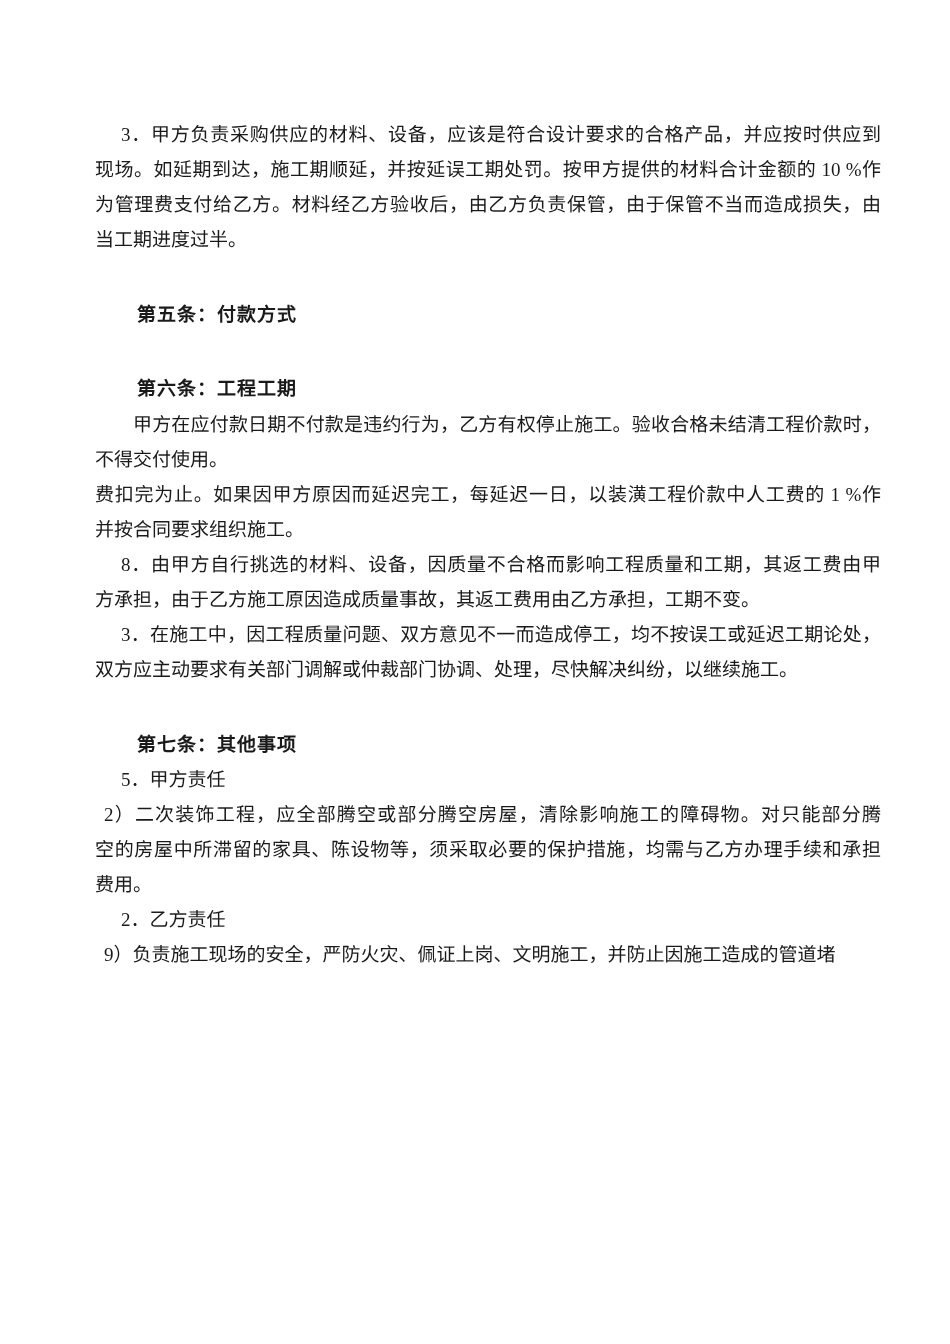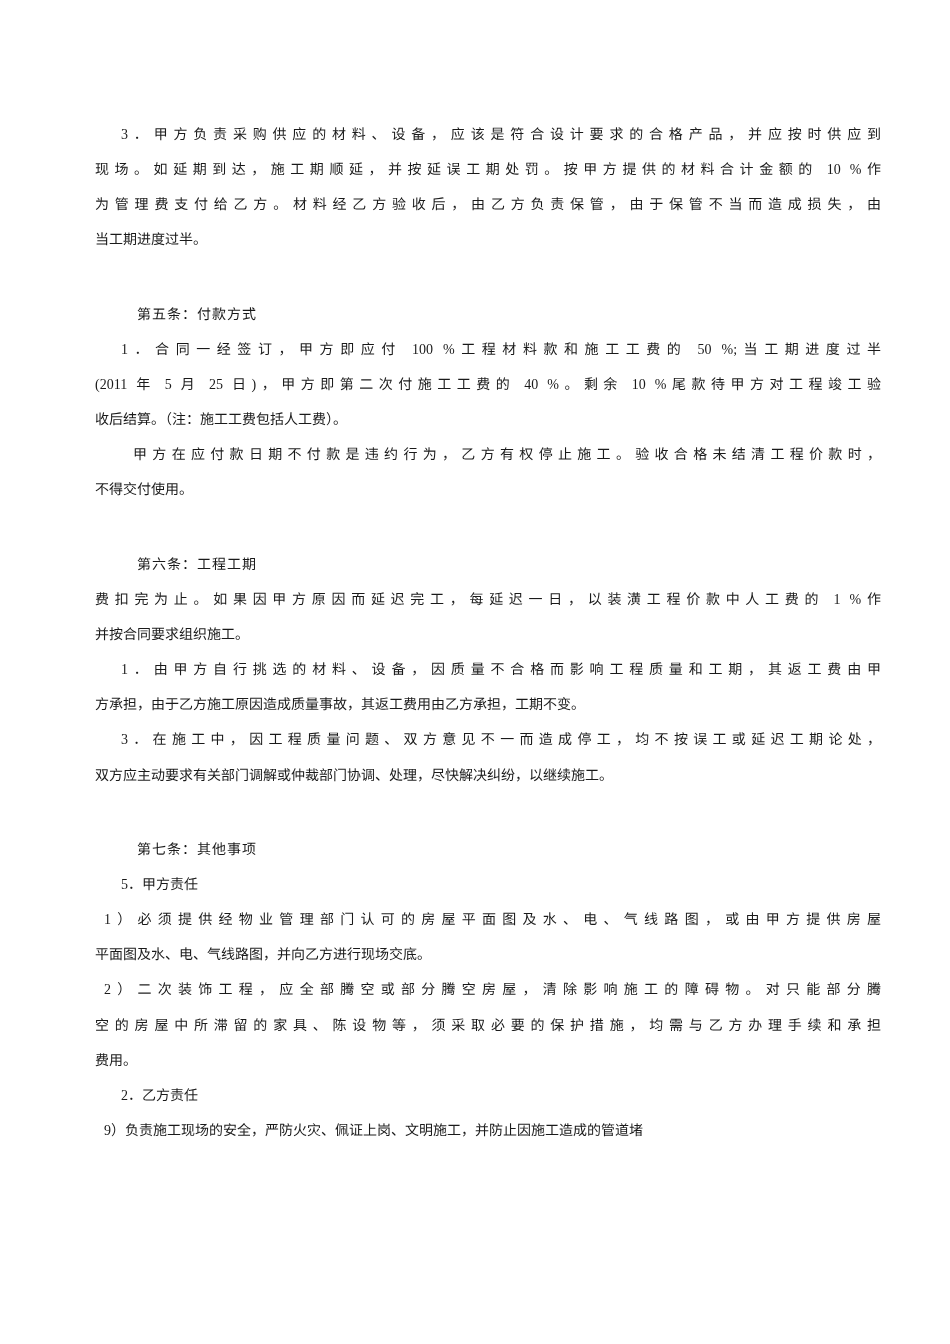--- a/index.html
+++ b/index.html
@@ -16,38 +16,38 @@
     font-family: "Liberation Serif", "DejaVu Serif", serif;
     color: #1a1a1a;
   }
   .content {
     position: absolute;
     left: 95px;
     top: 117px;
     width: 786px;
   }
   .line {
-    font-size: 14px;
+    font-size: 19px;
     line-height: 35.1px;
     height: 35.1px;
     overflow: hidden;
     text-align: left;
     white-space: normal;
   }
   
   .line.fill {
     text-align: justify;
     text-align-last: justify;
     -moz-text-align-last: justify;
   }
   .block.heading {
     margin-top: 39.5px;
   }
   .block.heading .line {
-    font-weight: 400;
+    font-weight: 700;
     letter-spacing: 1px;
   }
   
   .ind-num   { padding-left: 26px; }  
   .ind-paren { padding-left: 9px;  }  
   .ind-plain { padding-left: 38px; }  
   .ind-head  { padding-left: 42px; }  
 </style>
 </head>
 <body>
@@ -56,53 +56,44 @@
   <div class="content" id="doc-content">
       <div class="block paragraph">
         <div class="line fill ind-num">3．甲方负责采购供应的材料、设备，应该是符合设计要求的合格产品，并应按时供应到</div>
         <div class="line fill">现场。如延期到达，施工期顺延，并按延误工期处罚。按甲方提供的材料合计金额的 10 %作</div>
         <div class="line fill">为管理费支付给乙方。材料经乙方验收后，由乙方负责保管，由于保管不当而造成损失，由</div>
         <div class="line">当工期进度过半。</div>
       </div>
       <div class="block heading">
         <div class="line ind-head">第五条：付款方式</div>
       </div>
-      <div class="block paragraph">
-        <div class="line fill ind-num">1．合同一经签订，甲方即应付 100 %工程材料款和施工工费的 50 %;当工期进度过半</div>
-        <div class="line fill">(2011 年 5 月 25 日)，甲方即第二次付施工工费的 40 %。剩余 10 %尾款待甲方对工程竣工验</div>
-        <div class="line">收后结算。（注：施工工费包括人工费）。</div>
+      <div class="block heading">
+        <div class="line ind-head">第六条：工程工期</div>
       </div>
       <div class="block paragraph">
         <div class="line fill ind-plain">甲方在应付款日期不付款是违约行为，乙方有权停止施工。验收合格未结清工程价款时，</div>
         <div class="line">不得交付使用。</div>
-      </div>
-      <div class="block heading">
-        <div class="line ind-head">第六条：工程工期</div>
       </div>
       <div class="block paragraph">
         <div class="line fill">费扣完为止。如果因甲方原因而延迟完工，每延迟一日，以装潢工程价款中人工费的 1 %作</div>
         <div class="line">并按合同要求组织施工。</div>
       </div>
       <div class="block paragraph">
-        <div class="line fill ind-num">1．由甲方自行挑选的材料、设备，因质量不合格而影响工程质量和工期，其返工费由甲</div>
+        <div class="line fill ind-num">8．由甲方自行挑选的材料、设备，因质量不合格而影响工程质量和工期，其返工费由甲</div>
         <div class="line">方承担，由于乙方施工原因造成质量事故，其返工费用由乙方承担，工期不变。</div>
       </div>
       <div class="block paragraph">
         <div class="line fill ind-num">3．在施工中，因工程质量问题、双方意见不一而造成停工，均不按误工或延迟工期论处，</div>
         <div class="line">双方应主动要求有关部门调解或仲裁部门协调、处理，尽快解决纠纷，以继续施工。</div>
       </div>
       <div class="block heading">
         <div class="line ind-head">第七条：其他事项</div>
       </div>
       <div class="block paragraph">
         <div class="line ind-num">5．甲方责任</div>
-      </div>
-      <div class="block paragraph">
-        <div class="line fill ind-paren">1）必须提供经物业管理部门认可的房屋平面图及水、电、气线路图，或由甲方提供房屋</div>
-        <div class="line">平面图及水、电、气线路图，并向乙方进行现场交底。</div>
       </div>
       <div class="block paragraph">
         <div class="line fill ind-paren">2）二次装饰工程，应全部腾空或部分腾空房屋，清除影响施工的障碍物。对只能部分腾</div>
         <div class="line fill">空的房屋中所滞留的家具、陈设物等，须采取必要的保护措施，均需与乙方办理手续和承担</div>
         <div class="line">费用。</div>
       </div>
       <div class="block paragraph">
         <div class="line ind-num">2．乙方责任</div>
       </div>
       <div class="block paragraph">

